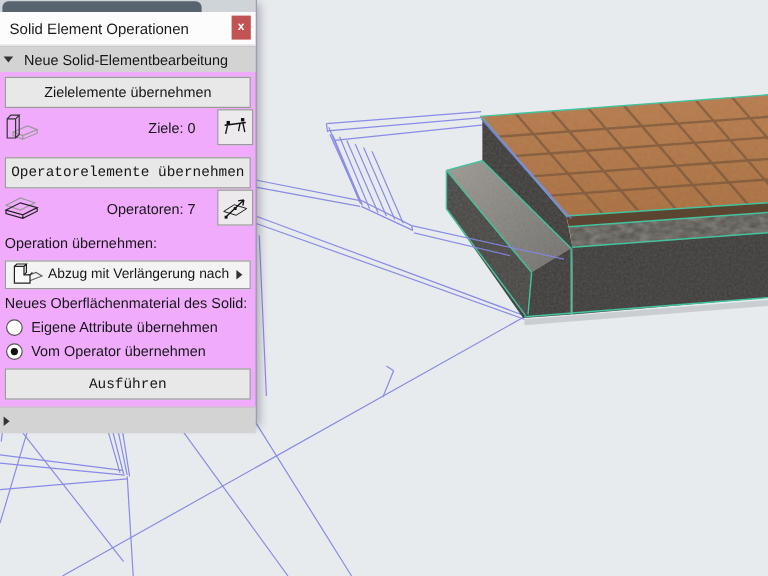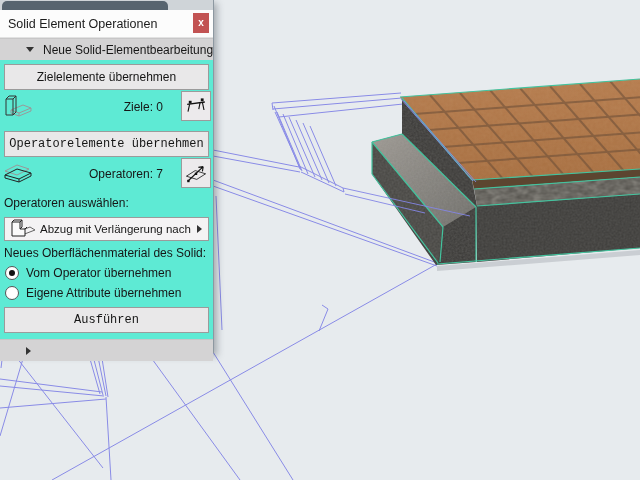--- a/index.html
+++ b/index.html
@@ -1,34 +1,34 @@
 <!DOCTYPE html>
 <html><head>
 <meta charset="utf-8">
 <style>
   html,body{margin:0;padding:0;}
   body{width:640px;height:480px;overflow:hidden;position:relative;
        font-family:"Liberation Sans",sans-serif;background:#e7ebee;}
   
   #scene{position:absolute;left:0;top:0;width:640px;height:480px;}
   
-  .panel{position:absolute;left:0;top:0;width:213px;height:352px;background:#5eead4;
+  .panel{position:absolute;left:0;top:0;width:213px;height:352px;background:#f0abfc;
          border-right:1px solid #8d98a1;border-bottom:1px solid #8d98a1;
          box-shadow:3px 3px 7px rgba(40,50,60,.35);font-size:12px;color:#161616;}
   .grip{height:10px;background:#cfd4d8;position:relative;}
   .grip-bar{position:absolute;left:2px;top:1px;width:166px;height:9px;background:#57646f;
             border-radius:5px 5px 0 0;}
   .titlebar{height:28px;background:#fcfcfc;position:relative;line-height:28px;
             padding-left:8px;font-size:12.5px;color:#1b1b1b;border-bottom:1px solid #e2e2e2;
             box-sizing:border-box;white-space:nowrap;}
   .closebtn{position:absolute;right:4px;top:3px;width:16px;height:20px;background:#c25353;
             color:#fff;border:none;padding:0;font:bold 10px "Liberation Sans",sans-serif;
             line-height:20px;text-align:center;cursor:pointer;}
   .sec{height:22px;background:#d4d3d4;border-top:1px solid #c7c6c7;display:flex;
-       align-items:center;gap:9px;padding-left:26px;box-sizing:border-box;white-space:nowrap;}
+       align-items:center;gap:9px;padding-left:3px;box-sizing:border-box;white-space:nowrap;}
   .sec.bottom{margin-top:6px;}
   .tri-down{width:0;height:0;border-left:4px solid transparent;border-right:4px solid transparent;
             border-top:5px solid #333;}
   .tri-right{width:0;height:0;border-top:4px solid transparent;border-bottom:4px solid transparent;
              border-left:5px solid #333;}
   .wide{display:block;margin:4px auto 0;width:205px;height:26px;border:1px solid #9b9b9b;
         background:#e9e8e9;font:12px "Liberation Sans",sans-serif;color:#151515;padding:0;
         white-space:nowrap;cursor:pointer;}
   .wide.mt7{margin-top:7px;font-family:Liberation Mono, monospace;}
   .cap-row{position:relative;height:34px;}
@@ -261,41 +261,41 @@
     <button class="iconbtn">
       <svg width="24" height="24" viewBox="0 0 30 30" fill="none">
         <path stroke="#111" d="M3 19 L14 12 L27 16 L16 23 Z"></path>
         <path stroke="#111" stroke-width="1.4" d="M5 25 L24 7 M24 7 L18 8 M24 7 L23 13"></path>
         <rect x="4" y="23.5" width="3" height="3" fill="#111"></rect>
         <rect x="13.5" y="14.5" width="3" height="3" fill="#111"></rect>
       </svg>
     </button>
   </div>
 
-  <div class="lbl">Operatoren auswählen:</div>
+  <div class="lbl">Operation übernehmen:</div>
 
   <div class="dropdown">
     <svg width="28" height="22" viewBox="0 0 28 22" fill="none">
       <path stroke="#666" d="M9 14 L22 9 L27 12 L14 17 Z"></path>
       <path stroke="#222" fill="#fafafa" d="M4 4 L12 4 L12 11 L17 11 L17 18 L4 18 Z"></path>
       <path stroke="#222" d="M4 4 L6 2 L14 2 L12 4 M14 2 L14 9 L12 11 M17 11 L19 9"></path>
     </svg>
     <span class="dtext">Abzug mit Verlängerung nach ...</span>
     <span class="tri-right"></span>
   </div>
 
   <div class="lbl">Neues Oberflächenmaterial des Solid:</div>
 
   <div class="radio-row">
+    <span class="rb"></span>
+    <span>Eigene Attribute übernehmen</span>
+  </div>
+  <div class="radio-row">
     <span class="rb on"></span>
     <span>Vom Operator übernehmen</span>
   </div>
-  <div class="radio-row">
-    <span class="rb"></span>
-    <span>Eigene Attribute übernehmen</span>
-  </div>
 
   <button class="wide mt7">Ausführen</button>
 
   <div class="sec bottom">
     <span class="tri-right"></span>
   </div>
 </div>
 
 </body></html>

